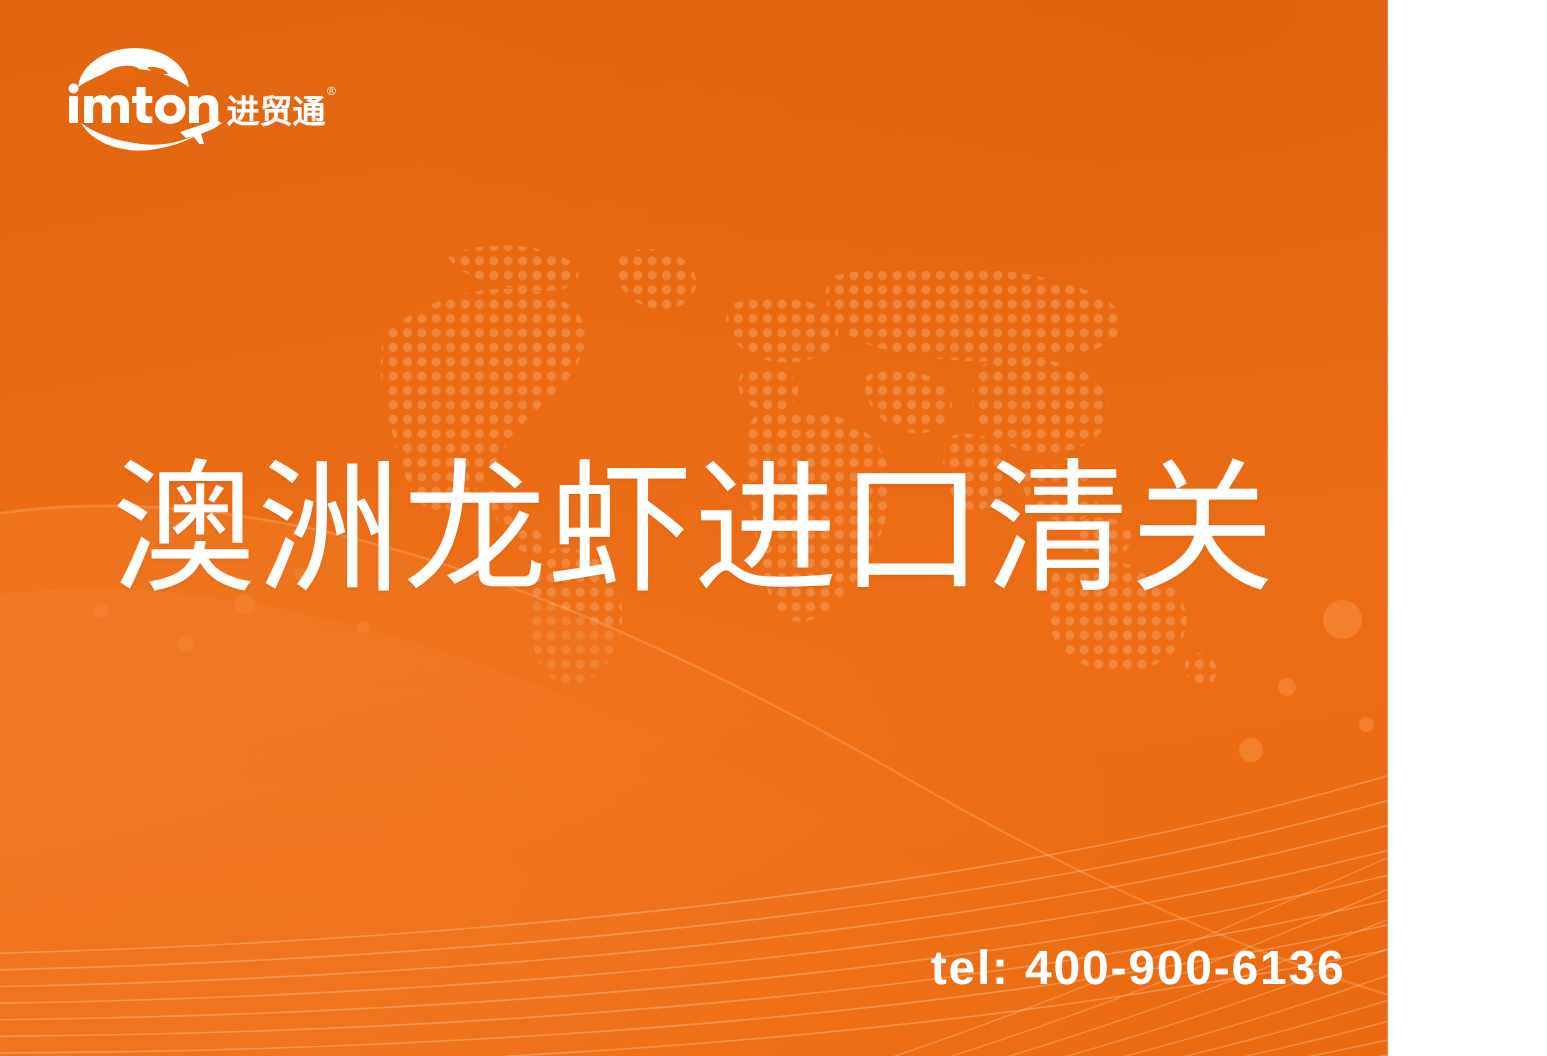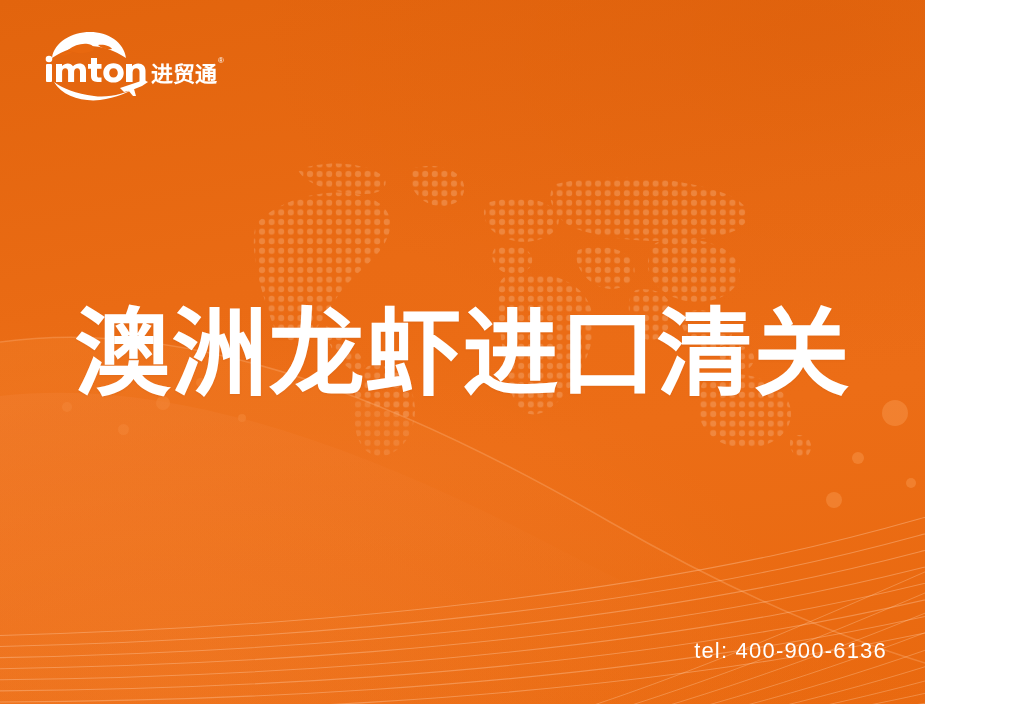--- a/index.html
+++ b/index.html
@@ -93,31 +93,31 @@
     top: 228px;
     text-align: center;
     color: #ffffff;
     font-size: 96px;
     line-height: 124px;
     font-weight: 300;
     letter-spacing: 1px;
     white-space: nowrap;
     text-shadow: 0 1px 2px rgba(150,60,0,0.10);
   }
-  .headline .line { display: block; font-weight: bold; }
+  .headline .line { display: block; }
 
   
   .phone {
     position: absolute;
-    right: 38px;
+    right: 28px;
     bottom: 40px;
     color: #ffffff;
-    font-size: 22px;
+    font-size: 32px;
     letter-spacing: 1.2px;
-    font-weight: 400;
+    font-weight: 700;
     white-space: nowrap;
   }
 </style>
 </head>
 <body>
 
 <div class="banner">
 
   <div class="bg-base"></div>
 

